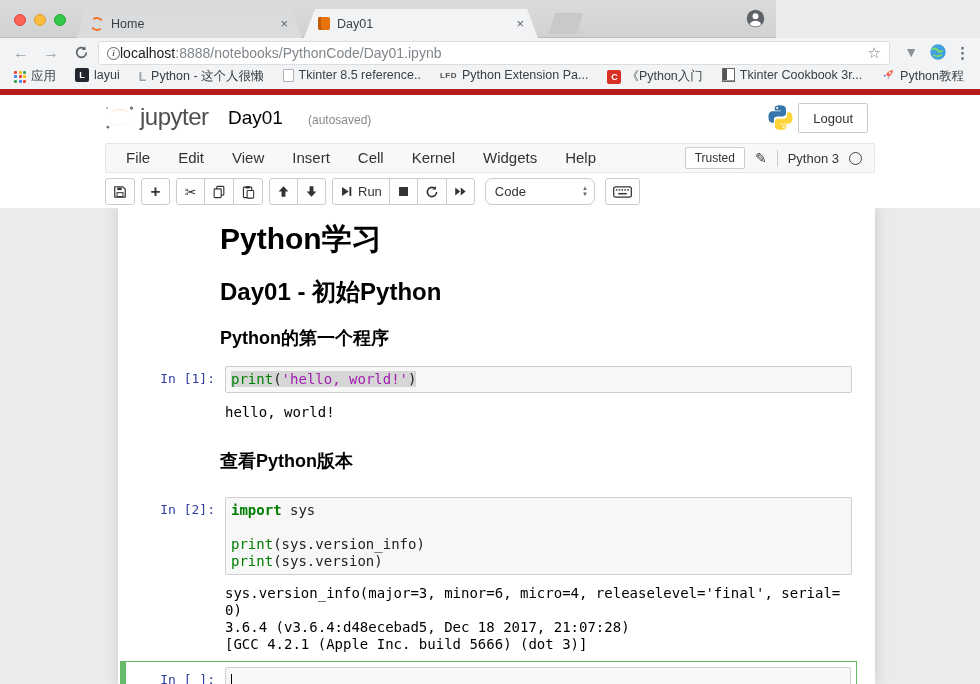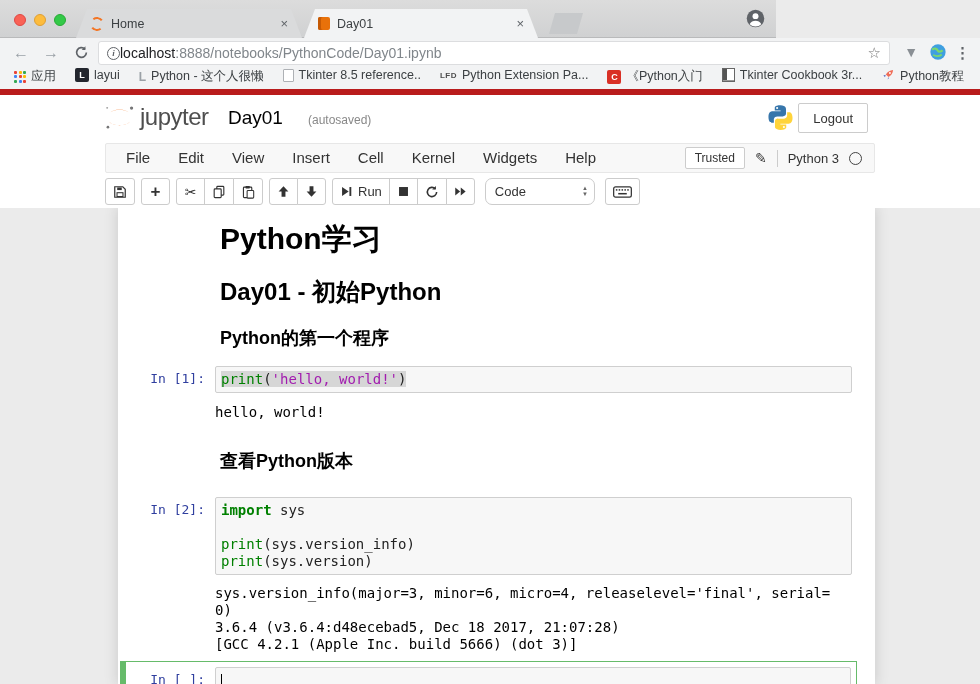--- a/index.html
+++ b/index.html
@@ -107,21 +107,21 @@
 
   
   .site { position:absolute; top:208px; left:0; width:980px; bottom:0; background:#ebebeb; overflow:hidden; }
   .npage { position:absolute; left:118px; top:0; width:757px; height:476px; background:#fff;
     box-shadow:0 0 12px 1px rgba(87,87,87,.2); overflow:hidden; }
   .npage h1 { margin:14px 0 0 102px; font-size:30px; line-height:34px; color:#000; }
   .npage h2 { margin:22px 0 0 102px; font-size:24px; line-height:28px; color:#000; }
   .npage h3 { font-size:18px; line-height:22px; color:#000; margin-left:102px; }
   .h3a { margin-top:21px; }
   .h3b { margin-top:29px; }
-  .crow { display:flex; align-items:flex-start; }
+  .crow { display:flex; align-items:flex-start;margin-left:10px; }
   .prompt { width:97px; flex:none; text-align:right; padding:5px 10px 0 0;
     font-family:"DejaVu Sans Mono",monospace; font-size:13px; color:#303F9F; white-space:pre; }
   .codebox { flex:1; margin-right:23px; background:#f7f7f7; border:1px solid #cfcfcf;
     border-radius:2px; padding:4px 5px; font-family:"DejaVu Sans Mono",monospace;
     font-size:14px; line-height:17px; white-space:pre; }
   .cell1row { margin-top:17px; }
   .cell2row { margin-top:25px; }
   .outrow { }
   .out1 { margin-top:11px; }
   .out2 { margin-top:10px; }

